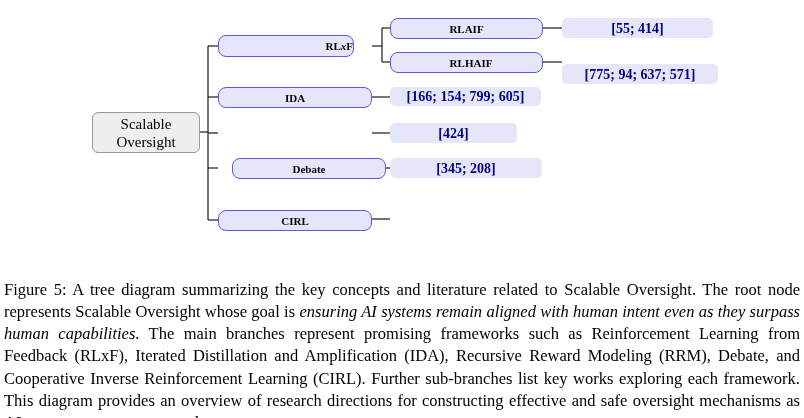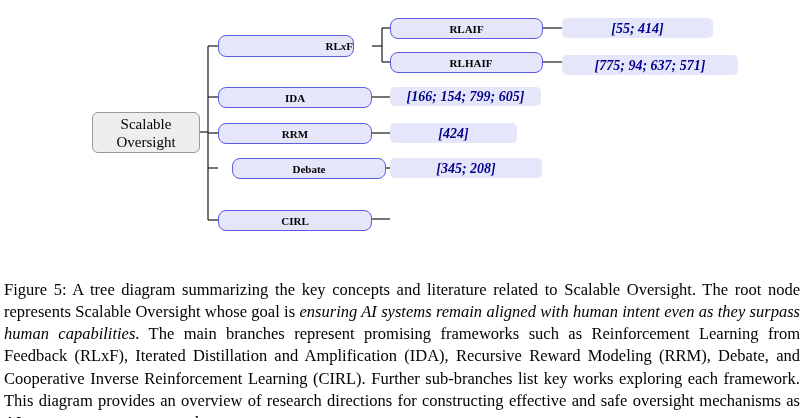--- a/index.html
+++ b/index.html
@@ -53,34 +53,33 @@
     border:none;
     border-radius:5px;
     color:var(--cite-text);
     font-weight:bold;
     font-size:14px;
     text-align:center;
     display:flex;align-items:center;justify-content:center;
     flex-direction:column;
     line-height:19px;
     white-space:nowrap;
-    font-style:italic;
   }
   
   .b-rlxf  {left:218px;top:35px; width:136px;height:22px;justify-content:flex-end;}
   .b-ida   {left:218px;top:87px; width:154px;height:21px;}
   .b-rrm   {left:218px;top:123px;width:154px;height:21px;}
   .b-debate{left:232px;top:158px;width:154px;height:21px;}
   .b-cirl  {left:218px;top:210px;width:154px;height:21px;}
   
   .b-rlaif {left:390px;top:18px;width:153px;height:21px;}
   .b-rlhaif{left:390px;top:52px;width:153px;height:21px;padding-left:9px;}
   
   .c-rlaif {left:562px;top:18px; width:151px;height:20px;}
-  .c-rlhaif{left:562px;top:55px; width:176px;height:20px;}
+  .c-rlhaif{left:562px;top:64px; width:156px;height:20px;}
   .c-ida   {left:390px;top:87px; width:151px;height:19px;text-align:right;}
   .c-rrm   {left:390px;top:123px;width:127px;height:20px;}
   .c-debate{left:390px;top:158px;width:152px;height:20px;}
   .c-cirl  {left:390px;top:189px;width:152px;height:60px;}
   .caption{
     position:absolute;
     left:0;top:260px;width:804px;
     padding:2px 4px 0 4px;
     box-sizing:border-box;
     font-size:16.5px;
@@ -126,21 +125,20 @@
       <span>Scalable</span>
       <span>Oversight</span>
     </div>
 
     <div class="node b-rlxf">
       <span>RL</span>
         <span class="it">x</span>
         <span>F</span>
     </div>
     <div class="node b-ida">IDA</div>
-    <div class="node b-rrm">RRM</div>
     <div class="node b-debate">Debate</div>
     <div class="node b-cirl">CIRL</div>
 
     <div class="node b-rlaif">RLAIF</div>
     <div class="node b-rlhaif">RLHAIF</div>
 
     <div class="cite c-rlaif">[55; 414]</div>
     <div class="cite c-rlhaif">[775; 94; 637; 571]</div>
     <div class="cite c-ida">[166; 154; 799; 605]</div>
     <div class="cite c-rrm">[424]</div>

